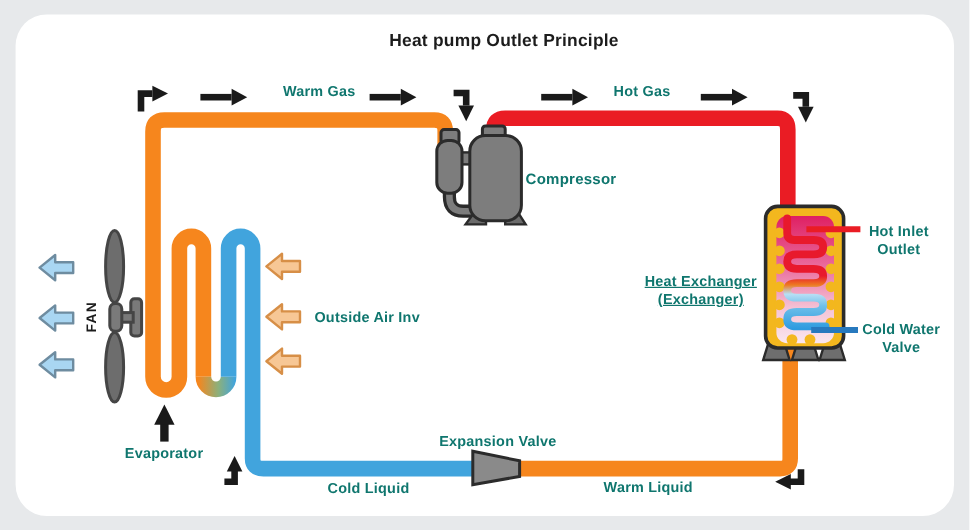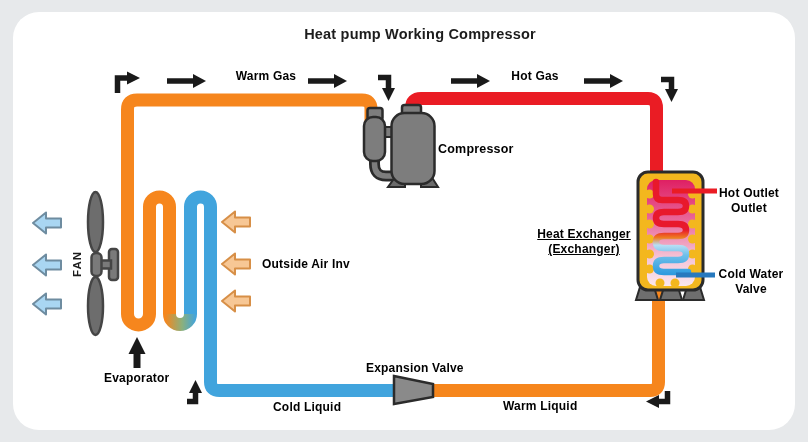--- a/index.html
+++ b/index.html
@@ -1,21 +1,21 @@
 <!DOCTYPE html>
 <html><head>
 <meta charset="utf-8">
 <style>
   html,body{margin:0;padding:0;}
   .stage{position:relative;width:808px;height:442px;background:#e7e9eb;overflow:hidden;
          font-family:"Liberation Sans", sans-serif;}
   .card{position:absolute;left:13px;top:12px;width:782px;height:418px;background:#ffffff;
         border-radius:26px;}
   svg.diagram{position:absolute;left:0;top:0;}
-  .lbl{position:absolute;font-weight:700;color:#000000;font-size:12px;line-height:14px;
+  .lbl{position:absolute;font-weight:700;color:#0f766e;font-size:12px;line-height:14px;
        white-space:nowrap;letter-spacing:.2px;}
   .lbl.center{text-align:center;white-space:normal;}
   .title{position:absolute;left:270px;top:26px;width:300px;text-align:center;
          font-weight:700;font-size:14.5px;color:#1c1c1c;letter-spacing:.2px;}
   .fanlbl{position:absolute;left:59px;top:256px;width:40px;height:16px;text-align:center;
           transform:rotate(-90deg);font-weight:700;font-size:11.5px;color:#1c1c1c;letter-spacing:1px;}
 </style>
 </head>
 <body>
 
@@ -166,33 +166,33 @@
       </g>
       <path d="M656,182 V194 Q656,200 662,200 H678 Q686,200 686,206 Q686,212 678,212 H664
                Q656,212 656,218 Q656,224 664,224 H678 Q686,224 686,230 Q686,236 678,236 H664
                Q656,236 656,242 Q656,248 664,248 H678 Q686,248 686,254 Q686,260 678,260 H664
                Q656,260 656,266 Q656,272 664,272 H688" fill="none" stroke="url(#coilGrad)" stroke-width="6.5" stroke-linecap="round"></path>
       <path d="M672,191 H717" stroke="#ea1c24" stroke-width="5" fill="none"></path>
       <path d="M676,275 H715" stroke="#2779be" stroke-width="5" fill="none"></path>
     </g>
   </svg>
 
-  <div class="title">Heat pump Working Compressor</div>
+  <div class="title">Heat pump Outlet Principle</div>
 
   <div class="lbl" style="left:228px;top:69px;width:76px;text-align:center;">Warm Gas</div>
   <div class="lbl" style="left:497px;top:69px;width:76px;text-align:center;">Hot Gas</div>
   <div class="lbl" style="left:438px;top:142px;font-size:12.5px;">Compressor</div>
 
   <div class="lbl center" style="left:528px;top:227px;width:112px;line-height:15px;text-decoration:underline;">
     <span>Heat Exchanger</span><br>
     <span>(Exchanger)</span>
   </div>
 
   <div class="lbl center" style="left:708px;top:186px;width:82px;line-height:15px;">
-    <span>Hot Outlet</span><br>
+    <span>Hot Inlet</span><br>
     <span>Outlet</span>
   </div>
 
   <div class="lbl center" style="left:706px;top:267px;width:90px;line-height:15px;">
     <span>Cold Water</span><br>
     <span>Valve</span>
   </div>
 
   <div class="lbl" style="left:262px;top:257px;">Outside Air Inv</div>
   <div class="fanlbl">FAN</div>

